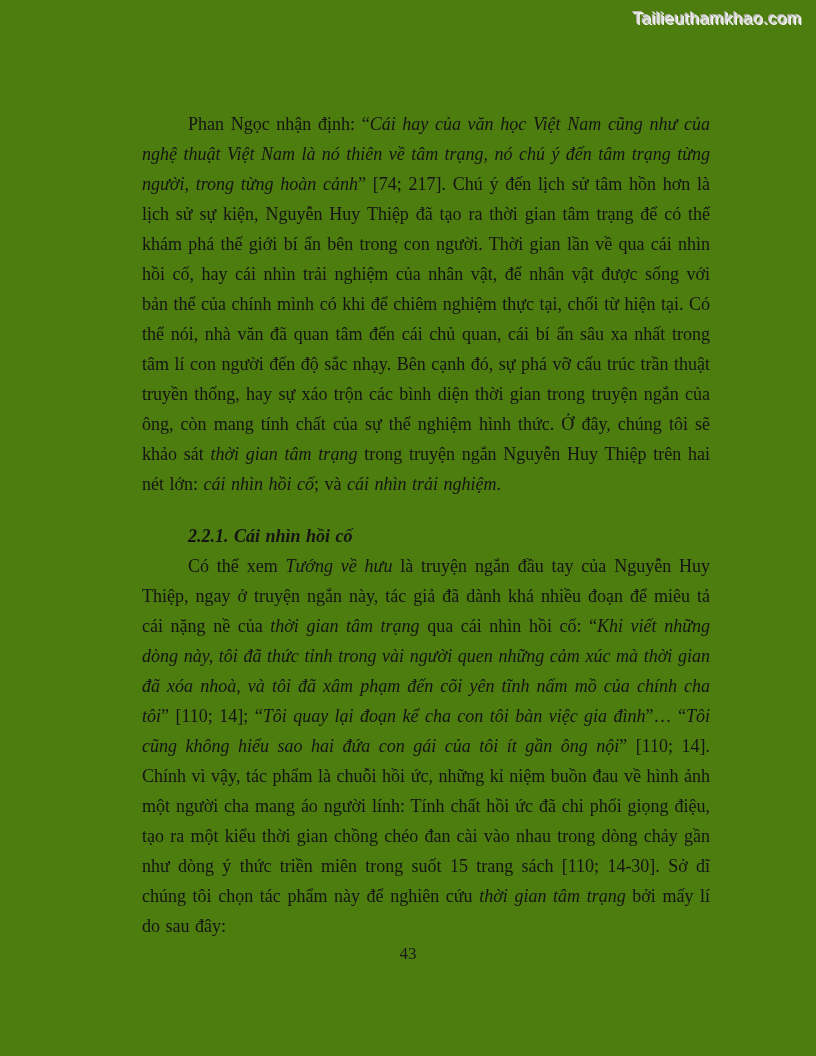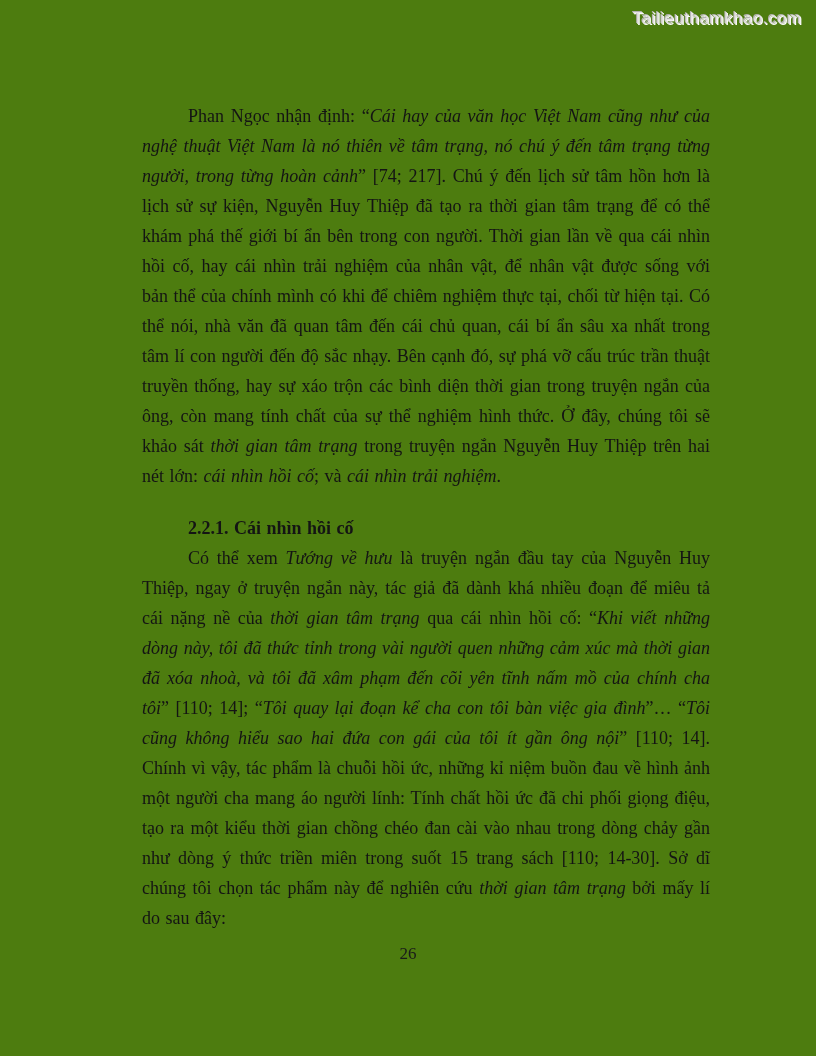--- a/index.html
+++ b/index.html
@@ -23,40 +23,40 @@
     font-family: "Liberation Sans", "DejaVu Sans", sans-serif;
     font-size: 17px;
     letter-spacing: 0.5px;
     color: #e4e3e2;
     text-shadow: -1px -1px 0 #b2b1b0, 1px 1px 0 #ffffff;
     user-select: none;
   }
   .textblock {
     position: absolute;
     left: 142px;
-    top: 101px;
+    top: 109px;
     width: 568px;
   }
   .textblock p {
     margin: 0;
     font-size: 18px;
     line-height: 30px;
     text-align: justify;
     text-align-last: left;
     text-indent: 46px;
     word-spacing: 1px;
   }
   .textblock p.body { font-weight: normal; }
   .textblock p.heading {
     font-weight: bold;
     margin-top: 22px;
     text-align: left;
   }
   .textblock span.it { font-style: italic; }
-  .textblock span.bd { font-weight: bold; }
+  .textblock span.bd { font-weight: bold; font-style: italic; }
   .page-number {
     position: absolute;
     left: 0;
     width: 100%;
     top: 944px;
     text-align: center;
     font-size: 17px;
     color: #1a1a1a;
   }
 </style>
@@ -65,14 +65,14 @@
 
 <div class="page">
   <div class="watermark">Tailieuthamkhao.com</div>
 
   <div class="textblock">
       <p class="body"><span>Phan Ngọc nhận định: “</span><span class="it">Cái hay của văn học Việt Nam cũng như của nghệ thuật Việt Nam là nó thiên về tâm trạng, nó chú ý đến tâm trạng từng người, trong từng hoàn cảnh</span><span>” [74; 217]. Chú ý đến lịch sử tâm hồn hơn là lịch sử sự kiện, Nguyễn Huy Thiệp đã tạo ra thời gian tâm trạng để có thể khám phá thế giới bí ẩn bên trong con người. Thời gian lần về qua cái nhìn hồi cố, hay cái nhìn trải nghiệm của nhân vật, để nhân vật được sống với bản thể của chính mình có khi để chiêm nghiệm thực tại, chối từ hiện tại. Có thể nói, nhà văn đã quan tâm đến cái chủ quan, cái bí ẩn sâu xa nhất trong tâm lí con người đến độ sắc nhạy. Bên cạnh đó, sự phá vỡ cấu trúc trần thuật truyền thống, hay sự xáo trộn các bình diện thời gian trong truyện ngắn của ông, còn mang tính chất của sự thể nghiệm hình thức. Ở đây, chúng tôi sẽ khảo sát </span><span class="it">thời gian tâm trạng</span><span> trong truyện ngắn Nguyễn Huy Thiệp trên hai nét lớn: </span><span class="it">cái nhìn hồi cố</span><span>; và </span><span class="it">cái nhìn trải nghiệm</span><span>.</span></p>
       <p class="heading"><span class="bd">2.2.1. Cái nhìn hồi cố</span></p>
       <p class="body"><span>Có thể xem </span><span class="it">Tướng về hưu</span><span> là truyện ngắn đầu tay của Nguyễn Huy Thiệp, ngay ở truyện ngắn này, tác giả đã dành khá nhiều đoạn để miêu tả cái nặng nề của </span><span class="it">thời gian tâm trạng</span><span> qua cái nhìn hồi cố: “</span><span class="it">Khi viết những dòng này, tôi đã thức tỉnh trong vài người quen những cảm xúc mà thời gian đã xóa nhoà, và tôi đã xâm phạm đến cõi yên tĩnh nấm mồ của chính cha tôi</span><span>” [110; 14]; “</span><span class="it">Tôi quay lại đoạn kể cha con tôi bàn việc gia đình</span><span>”… “</span><span class="it">Tôi cũng không hiểu sao hai đứa con gái của tôi ít gần ông nội</span><span>” [110; 14]. Chính vì vậy, tác phẩm là chuỗi hồi ức, những kỉ niệm buồn đau về hình ảnh một người cha mang áo người lính: Tính chất hồi ức đã chi phối giọng điệu, tạo ra một kiểu thời gian chồng chéo đan cài vào nhau trong dòng chảy gần như dòng ý thức triền miên trong suốt 15 trang sách [110; 14-30]. Sở dĩ chúng tôi chọn tác phẩm này để nghiên cứu </span><span class="it">thời gian tâm trạng</span><span> bởi mấy lí do sau đây:</span></p>
     </div>
 
-  <div class="page-number">26</div>
+  <div class="page-number">43</div>
 </div>
 
 </body></html>

